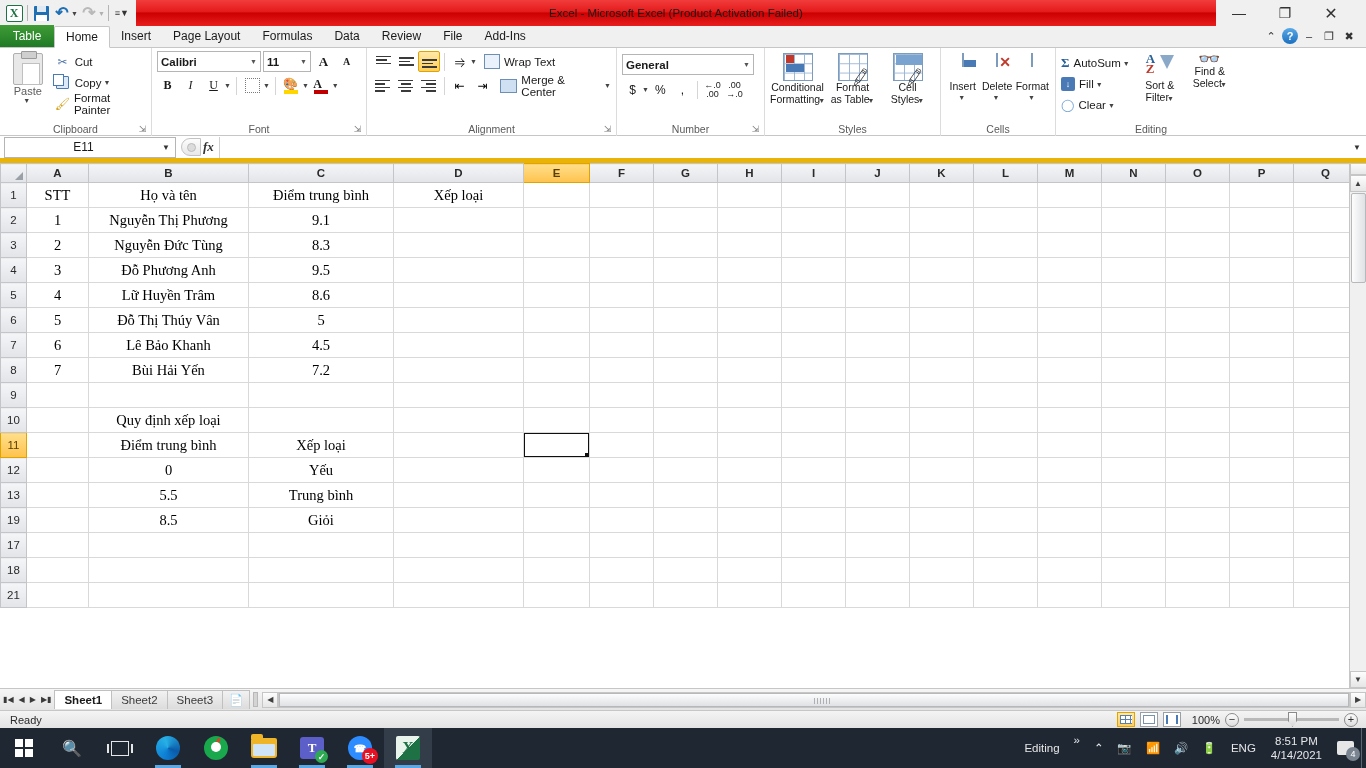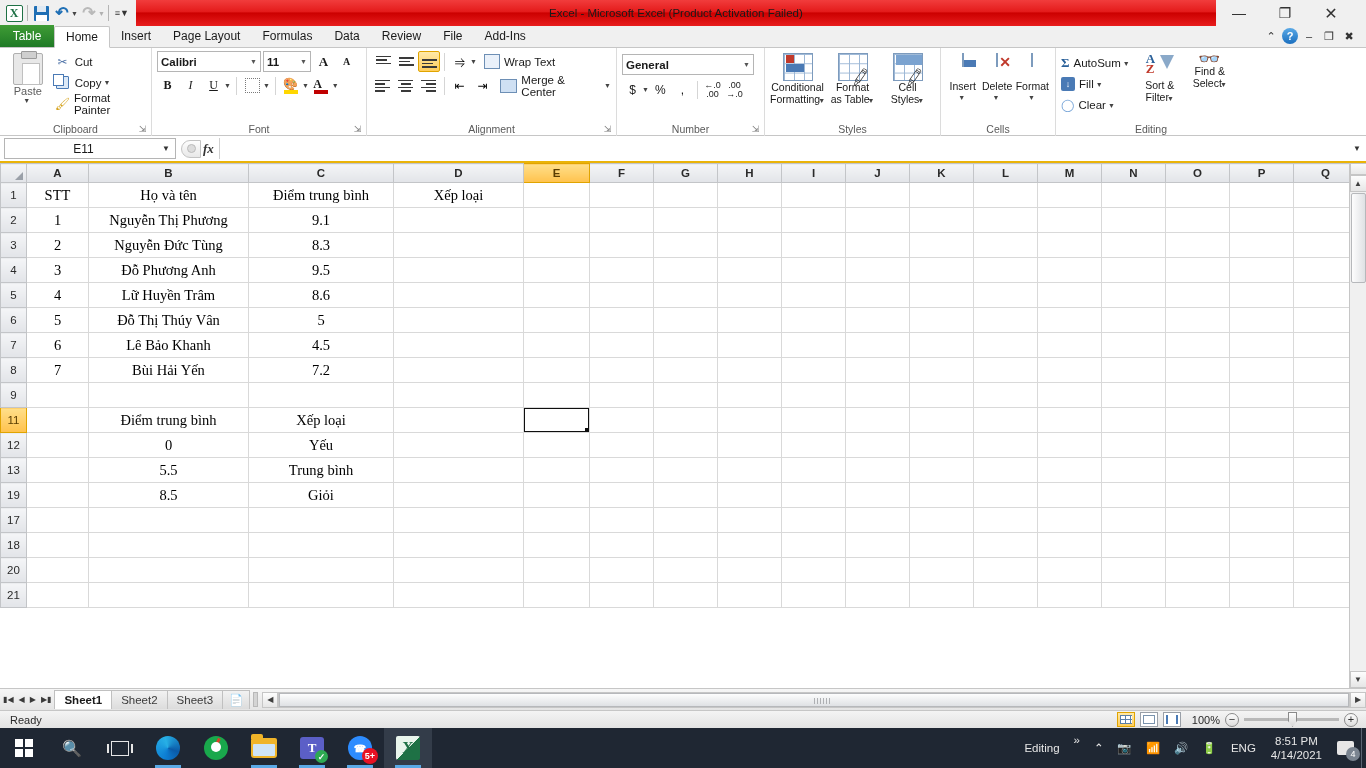--- a/index.html
+++ b/index.html
@@ -230,21 +230,21 @@
   .az-ico { position: relative; width: 28px; height: 26px; font-family:"Liberation Serif",serif; }
   .az-ico .a { position:absolute; left:0; top:0; font-size:13px; color:#2a6099; font-weight:bold;}
   .az-ico .z { position:absolute; left:0; top:10px; font-size:13px; color:#c0392b; font-weight:bold;}
   .funnel { position:absolute; right:0; top:2px; width:0;height:0;border-left:9px solid #8aa9c9;border-right:0;border-top:0; }
   .binoc { font-size: 18px; color: #5a7fa8; }
 
   
   .formulabar {
     position: absolute; top: 136px; left: 0; width: 1366px; height: 27px;
     background: #fff; display: flex; align-items: center;
-    border-bottom: 2px solid #eab308;
+    border-bottom: 5px solid #eab308;
   }
   .namebox {
     width: 172px; height: 21px; margin-left: 4px;
     border: 1px solid #b5b5b5; background: #fff;
     display: flex; align-items: center; position: relative;
   }
   .namebox .nbv { flex:1; text-align:center; font-size: 12px; color:#1a1a1a; }
   .namebox .nbc { font-size: 8px; color:#333; padding-right: 5px;}
   .fb-btns { display:flex; align-items:center; gap:2px; padding: 0 5px;}
   .fb-round {
@@ -943,20 +943,40 @@
           <td class="cell ctr" style="width: 64px;"></td>
           <td class="cell ctr" style="width: 64px;"></td>
           <td class="cell ctr" style="width: 64px;"></td>
           <td class="cell ctr" style="width: 64px;"></td>
           <td class="cell ctr" style="width: 64px;"></td>
           <td class="cell ctr" style="width: 64px;"></td>
           <td class="cell ctr" style="width: 64px;"></td>
           <td class="cell ctr" style="width: 64px;"></td>
         </tr>
         <tr>
+          <td class="rowhdr">10</td>
+          <td class="cell ctr" style="width: 62px;"></td>
+          <td class="cell ctr" style="width: 160px;">Quy định xếp loại</td>
+          <td class="cell ctr" style="width: 145px;"></td>
+          <td class="cell ctr" style="width: 130px;"></td>
+          <td class="cell ctr" style="width: 66px;"></td>
+          <td class="cell ctr" style="width: 64px;"></td>
+          <td class="cell ctr" style="width: 64px;"></td>
+          <td class="cell ctr" style="width: 64px;"></td>
+          <td class="cell ctr" style="width: 64px;"></td>
+          <td class="cell ctr" style="width: 64px;"></td>
+          <td class="cell ctr" style="width: 64px;"></td>
+          <td class="cell ctr" style="width: 64px;"></td>
+          <td class="cell ctr" style="width: 64px;"></td>
+          <td class="cell ctr" style="width: 64px;"></td>
+          <td class="cell ctr" style="width: 64px;"></td>
+          <td class="cell ctr" style="width: 64px;"></td>
+          <td class="cell ctr" style="width: 64px;"></td>
+        </tr>
+        <tr>
           <td class="rowhdr sel">11</td>
           <td class="cell ctr" style="width: 62px;"></td>
           <td class="cell ctr" style="width: 160px;">Điểm trung bình</td>
           <td class="cell ctr" style="width: 145px;">Xếp loại</td>
           <td class="cell ctr" style="width: 130px;"></td>
           <td class="cell ctr sel" style="width: 66px;">
             <span class="selbox">
               <span class="fillhandle"></span>
             </span>
           </td>
@@ -1048,40 +1068,20 @@
           <td class="cell ctr" style="width: 64px;"></td>
           <td class="cell ctr" style="width: 64px;"></td>
           <td class="cell ctr" style="width: 64px;"></td>
           <td class="cell ctr" style="width: 64px;"></td>
           <td class="cell ctr" style="width: 64px;"></td>
           <td class="cell ctr" style="width: 64px;"></td>
           <td class="cell ctr" style="width: 64px;"></td>
         </tr>
         <tr>
           <td class="rowhdr">18</td>
-          <td class="cell ctr" style="width: 62px;"></td>
-          <td class="cell ctr" style="width: 160px;"></td>
-          <td class="cell ctr" style="width: 145px;"></td>
-          <td class="cell ctr" style="width: 130px;"></td>
-          <td class="cell ctr" style="width: 66px;"></td>
-          <td class="cell ctr" style="width: 64px;"></td>
-          <td class="cell ctr" style="width: 64px;"></td>
-          <td class="cell ctr" style="width: 64px;"></td>
-          <td class="cell ctr" style="width: 64px;"></td>
-          <td class="cell ctr" style="width: 64px;"></td>
-          <td class="cell ctr" style="width: 64px;"></td>
-          <td class="cell ctr" style="width: 64px;"></td>
-          <td class="cell ctr" style="width: 64px;"></td>
-          <td class="cell ctr" style="width: 64px;"></td>
-          <td class="cell ctr" style="width: 64px;"></td>
-          <td class="cell ctr" style="width: 64px;"></td>
-          <td class="cell ctr" style="width: 64px;"></td>
-        </tr>
-        <tr>
-          <td class="rowhdr">20</td>
           <td class="cell ctr" style="width: 62px;"></td>
           <td class="cell ctr" style="width: 160px;"></td>
           <td class="cell ctr" style="width: 145px;"></td>
           <td class="cell ctr" style="width: 130px;"></td>
           <td class="cell ctr" style="width: 66px;"></td>
           <td class="cell ctr" style="width: 64px;"></td>
           <td class="cell ctr" style="width: 64px;"></td>
           <td class="cell ctr" style="width: 64px;"></td>
           <td class="cell ctr" style="width: 64px;"></td>
           <td class="cell ctr" style="width: 64px;"></td>

